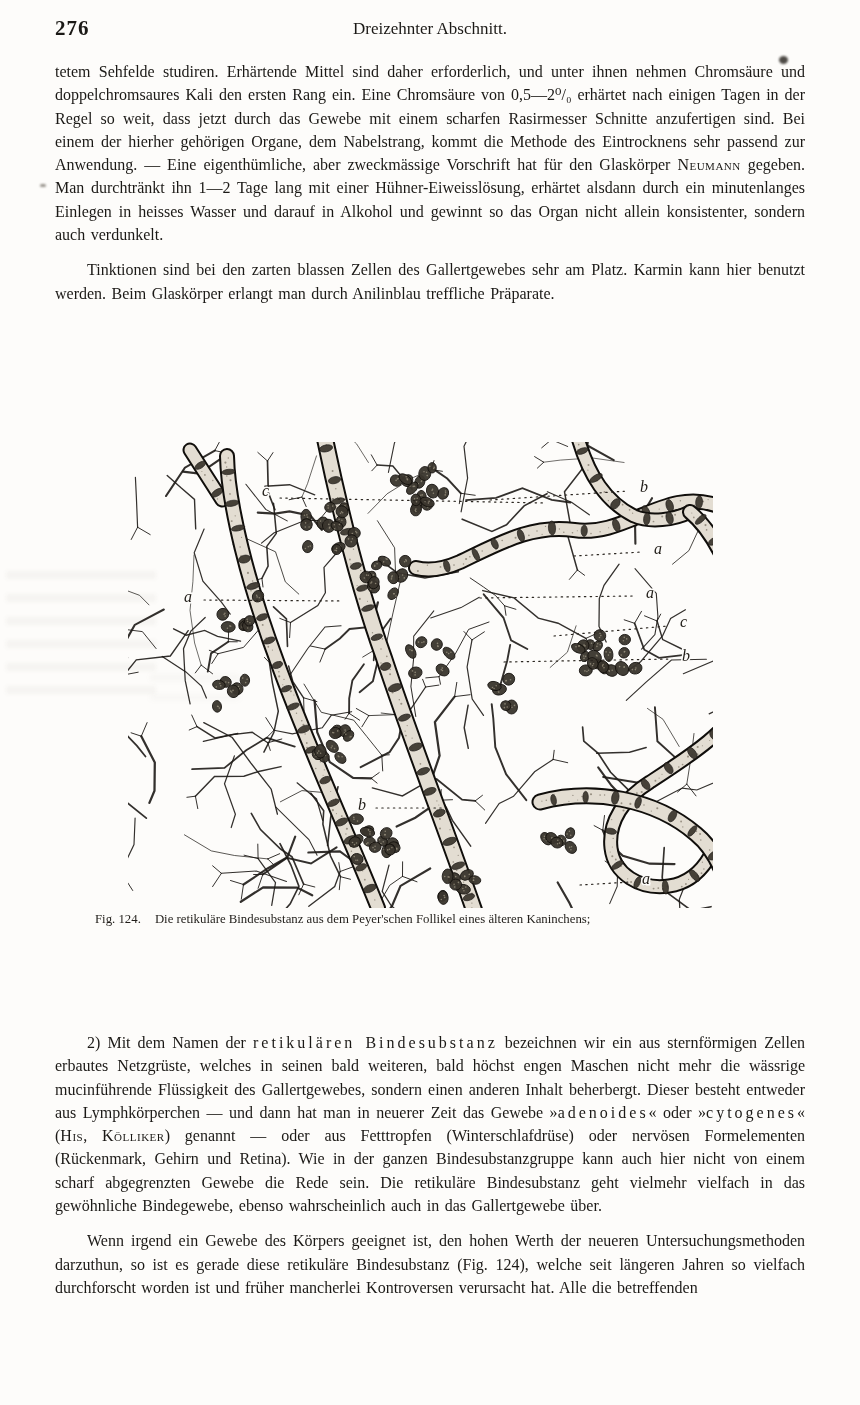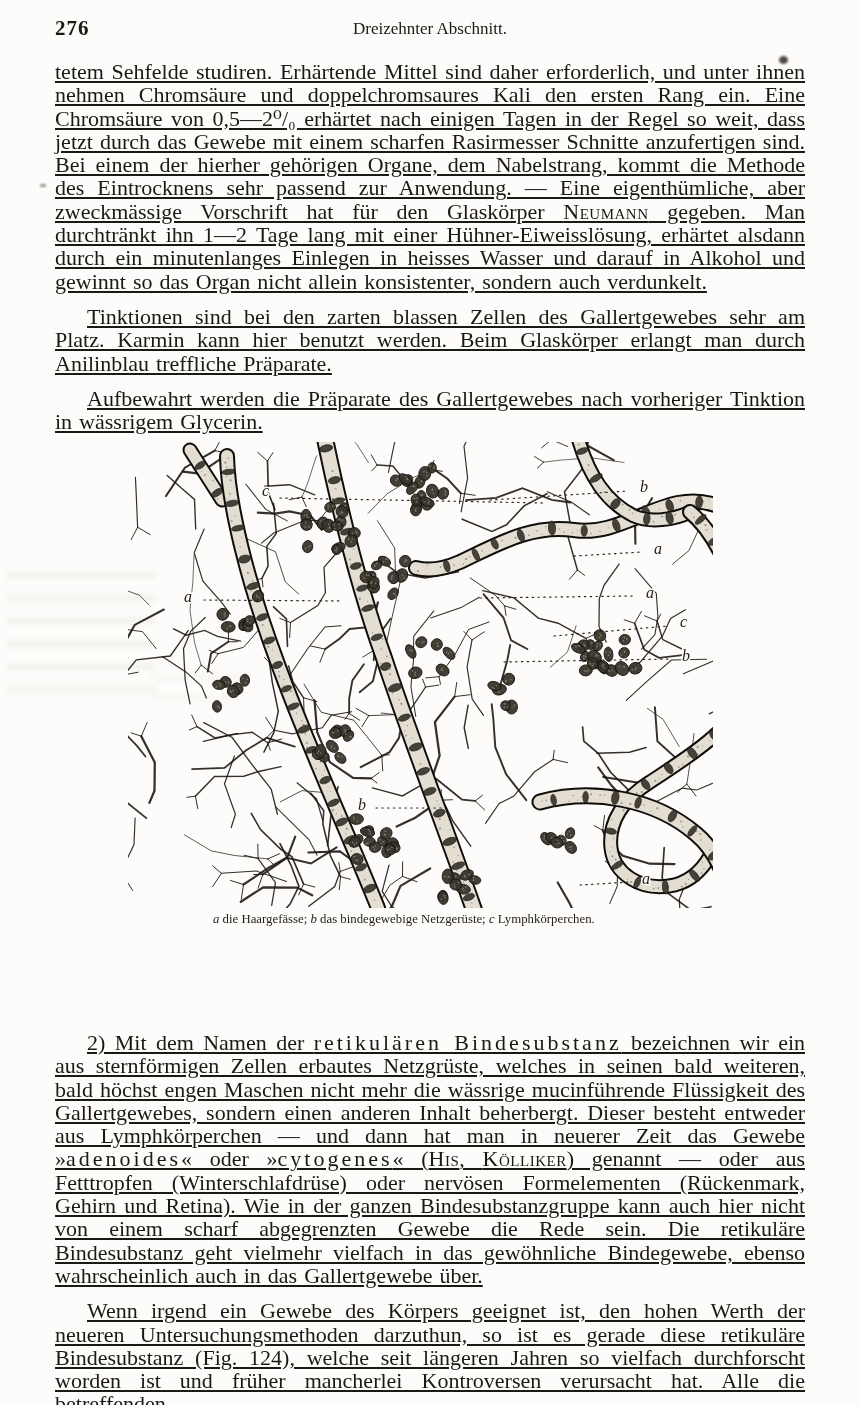--- a/index.html
+++ b/index.html
@@ -4,21 +4,21 @@
 <style>
   html,body{margin:0;padding:0;}
   body{
     width:860px;height:1405px;position:relative;overflow:hidden;
     background:#fdfcfa;color:#1b1916;
     font-family:"Liberation Serif","DejaVu Serif",serif;
   }
   .page-header{position:absolute;top:16px;left:55px;width:750px;height:30px;}
   .page-number{position:absolute;left:0;top:0;font-size:21px;font-weight:bold;letter-spacing:1px;}
   .chapter-title{text-align:center;font-size:17px;padding-top:3px;}
-  .text-block{position:absolute;left:55px;width:750px;font-size:22px;line-height:23.3px;word-spacing:1.5px;text-decoration:underline;}
+  .text-block{position:absolute;left:55px;width:750px;font-size:16px;line-height:23.3px;word-spacing:1.5px;}
   #para-top{top:60px;}
   #para-bottom{top:1019px;}
   .para{margin:0;text-align:justify;}
   .para.indent{text-indent:32px;margin-top:12px;}
   .run-sc{font-variant:small-caps;letter-spacing:.5px;}
   .run-sp{letter-spacing:3px;}
   .run-it{font-style:italic;}
   .figure-wrap{position:absolute;left:128px;top:442px;width:585px;height:466px;}
   .figure-wrap svg{position:absolute;left:0;top:0;}
   .fig-label{font-family:"Liberation Serif","DejaVu Serif",serif;font-style:italic;font-size:16px;fill:#211d18;paint-order:stroke;stroke:#fdfcfa;stroke-width:3px;}
@@ -44,21 +44,20 @@
 </div>
 
 <div class="ink-dot"></div>
 <div class="margin-speck"></div>
 <div class="margin-ghost"></div>
 <div class="margin-ghost2"></div>
 
 <div class="text-block" id="para-top">
     <p class="para"><span>tetem Sehfelde studiren. Erhärtende Mittel sind daher erforderlich, und unter ihnen nehmen Chromsäure und doppelchromsaures Kali den ersten Rang ein. Eine Chromsäure von 0,5—2⁰/₀ erhärtet nach einigen Tagen in der Regel so weit, dass jetzt durch das Gewebe mit einem scharfen Rasirmesser Schnitte anzufertigen sind. Bei einem der hierher gehörigen Organe, dem Nabelstrang, kommt die Methode des Eintrocknens sehr passend zur Anwendung. — Eine eigenthümliche, aber zweckmässige Vorschrift hat für den Glaskörper </span><span class="run-sc">Neumann</span><span> gegeben. Man durchtränkt ihn 1—2 Tage lang mit einer Hühner-Eiweisslösung, erhärtet alsdann durch ein minutenlanges Einlegen in heisses Wasser und darauf in Alkohol und gewinnt so das Organ nicht allein konsistenter, sondern auch verdunkelt.</span></p>
     <p class="para indent"><span>Tinktionen sind bei den zarten blassen Zellen des Gallertgewebes sehr am Platz. Karmin kann hier benutzt werden. Beim Glaskörper erlangt man durch Anilinblau treffliche Präparate.</span></p>
-    <p class="para indent"><span>Aufbewahrt werden die Präparate des Gallertgewebes nach vorheriger Tinktion in wässrigem Glycerin.</span></p>
   </div>
 
 <div class="figure-wrap">
   <svg id="fig-svg" width="585" height="466" viewBox="0 0 585 466">
       <path d="M248.6,465.8L261.7,443.3L274.5,434.4" fill="none" stroke="#1d1a16" stroke-width="0.97" stroke-linecap="round" opacity=".9"></path>
       <path d="M274.5,434.4L274.6,419.8" fill="none" stroke="#1d1a16" stroke-width="0.9" stroke-linecap="round"></path>
       <path d="M274.5,434.4L289.0,439.8" fill="none" stroke="#1d1a16" stroke-width="0.9" stroke-linecap="round"></path>
       <path d="M240.0,71.4L259.1,51.8L285.5,35.4L303.2,27.6" fill="none" stroke="#1d1a16" stroke-width="0.79" stroke-linecap="round" opacity=".9"></path>
       <path d="M303.2,27.6L306.0,18.6" fill="none" stroke="#1d1a16" stroke-width="0.9" stroke-linecap="round"></path>
       <path d="M303.2,27.6L314.4,29.3" fill="none" stroke="#1d1a16" stroke-width="0.9" stroke-linecap="round"></path>
@@ -1187,19 +1186,21 @@
       <line x1="76" y1="158" x2="215" y2="159" stroke="#2b2620" stroke-width="1.2" stroke-dasharray="1.4 4.4" stroke-linecap="round"></line>
       <text x="56" y="160" class="fig-label">a</text>
       <line x1="248" y1="366" x2="314" y2="366" stroke="#2b2620" stroke-width="1.2" stroke-dasharray="1.4 4.4" stroke-linecap="round"></line>
       <text x="230" y="368" class="fig-label">b</text>
       <line x1="452" y1="443" x2="503" y2="440" stroke="#2b2620" stroke-width="1.2" stroke-dasharray="1.4 4.4" stroke-linecap="round"></line>
       <text x="514" y="442" class="fig-label">a</text>
     </svg>
 </div>
 
 <div class="caption">
-  <div class="cap-line2" id="cap2"><span class="run-it">a</span><span> die Haargefässe; </span><span class="run-it">b</span><span> das bindegewebige Netzgerüste; </span><span class="run-it">c</span><span> Lymphkörperchen.</span></div>
+  <div class="cap-line1">
+    <span class="cap-fig">Fig. 124.</span><span>Die retikuläre Bindesubstanz aus dem Peyer'schen Follikel eines älteren Kaninchens;</span>
+  </div>
 </div>
 
 <div class="text-block" id="para-bottom">
     <p class="para indent"><span>2) Mit dem Namen der </span><span class="run-sp">retikulären Bindesubstanz</span><span> bezeichnen wir ein aus sternförmigen Zellen erbautes Netzgrüste, welches in seinen bald weiteren, bald höchst engen Maschen nicht mehr die wässrige mucinführende Flüssigkeit des Gallertgewebes, sondern einen anderen Inhalt beherbergt. Dieser besteht entweder aus Lymphkörperchen — und dann hat man in neuerer Zeit das Gewebe »</span><span class="run-sp">adenoides</span><span>« oder »</span><span class="run-sp">cytogenes</span><span>« (</span><span class="run-sc">His</span><span>, </span><span class="run-sc">Kölliker</span><span>) genannt — oder aus Fetttropfen (Winterschlafdrüse) oder nervösen Formelementen (Rückenmark, Gehirn und Retina). Wie in der ganzen Bindesubstanzgruppe kann auch hier nicht von einem scharf abgegrenzten Gewebe die Rede sein. Die retikuläre Bindesubstanz geht vielmehr vielfach in das gewöhnliche Bindegewebe, ebenso wahrscheinlich auch in das Gallertgewebe über.</span></p>
     <p class="para indent"><span>Wenn irgend ein Gewebe des Körpers geeignet ist, den hohen Werth der neueren Untersuchungsmethoden darzuthun, so ist es gerade diese retikuläre Bindesubstanz (Fig. 124), welche seit längeren Jahren so vielfach durchforscht worden ist und früher mancherlei Kontroversen verursacht hat. Alle die betreffenden</span></p>
   </div>
 
 </body></html>

